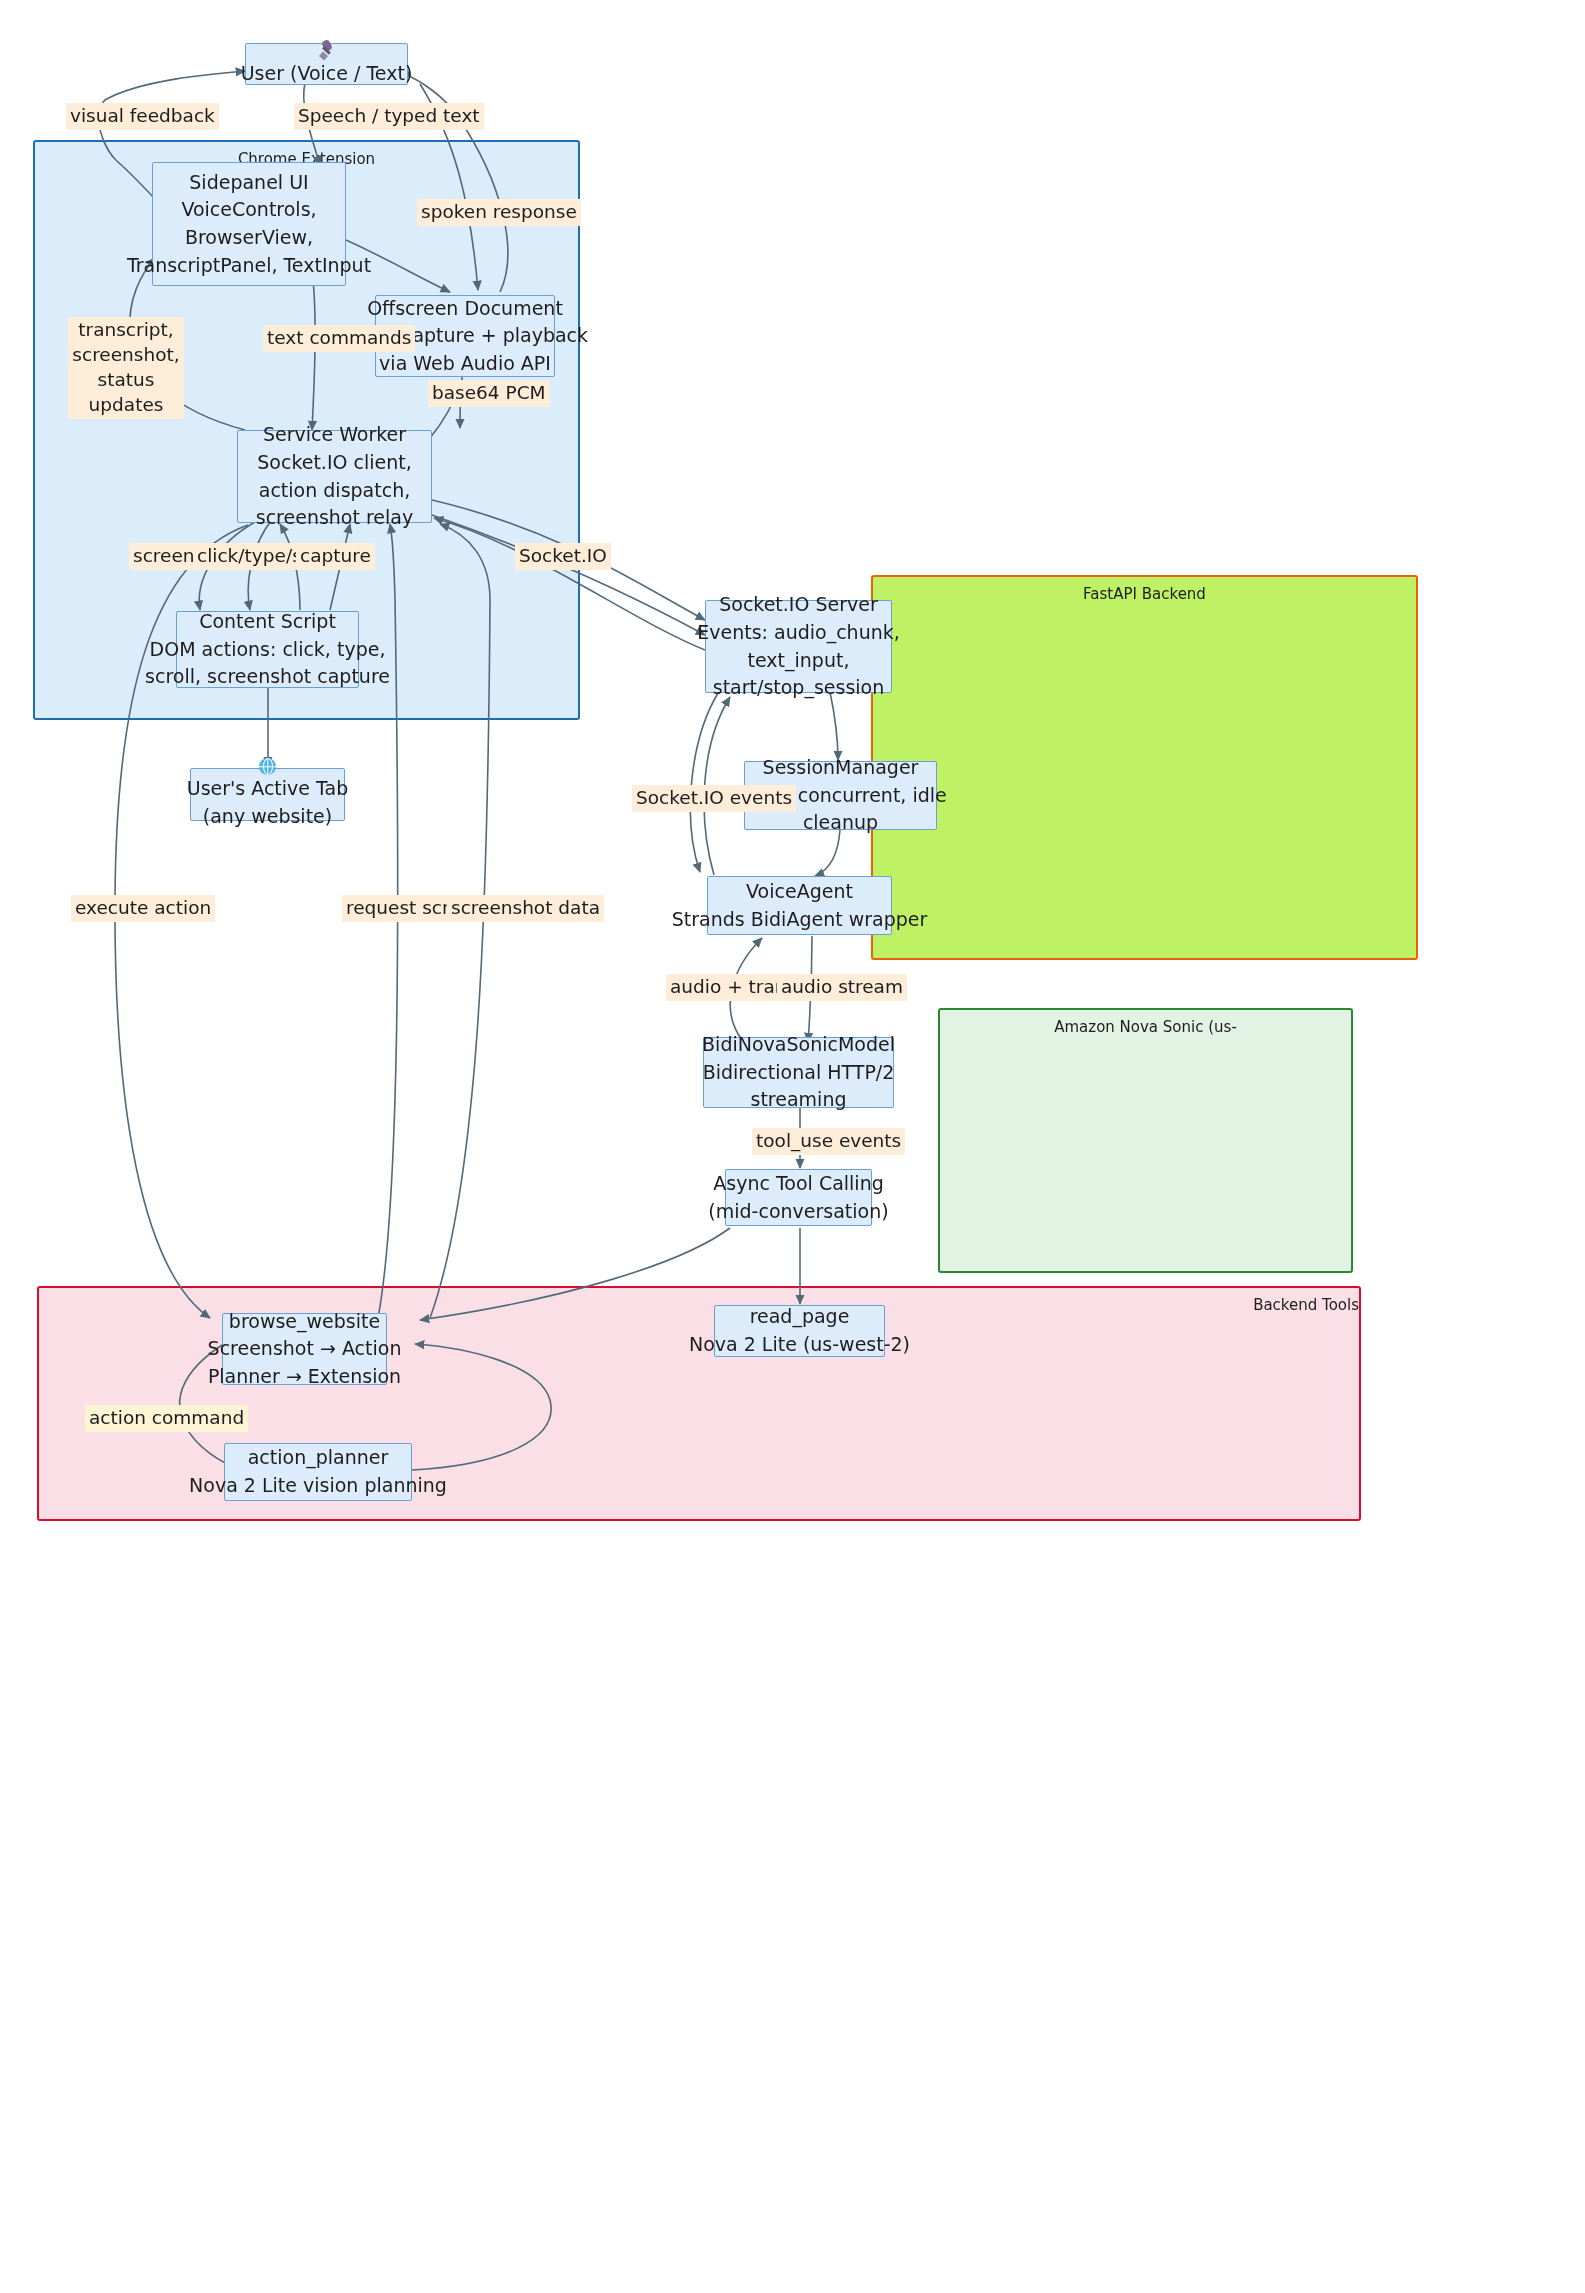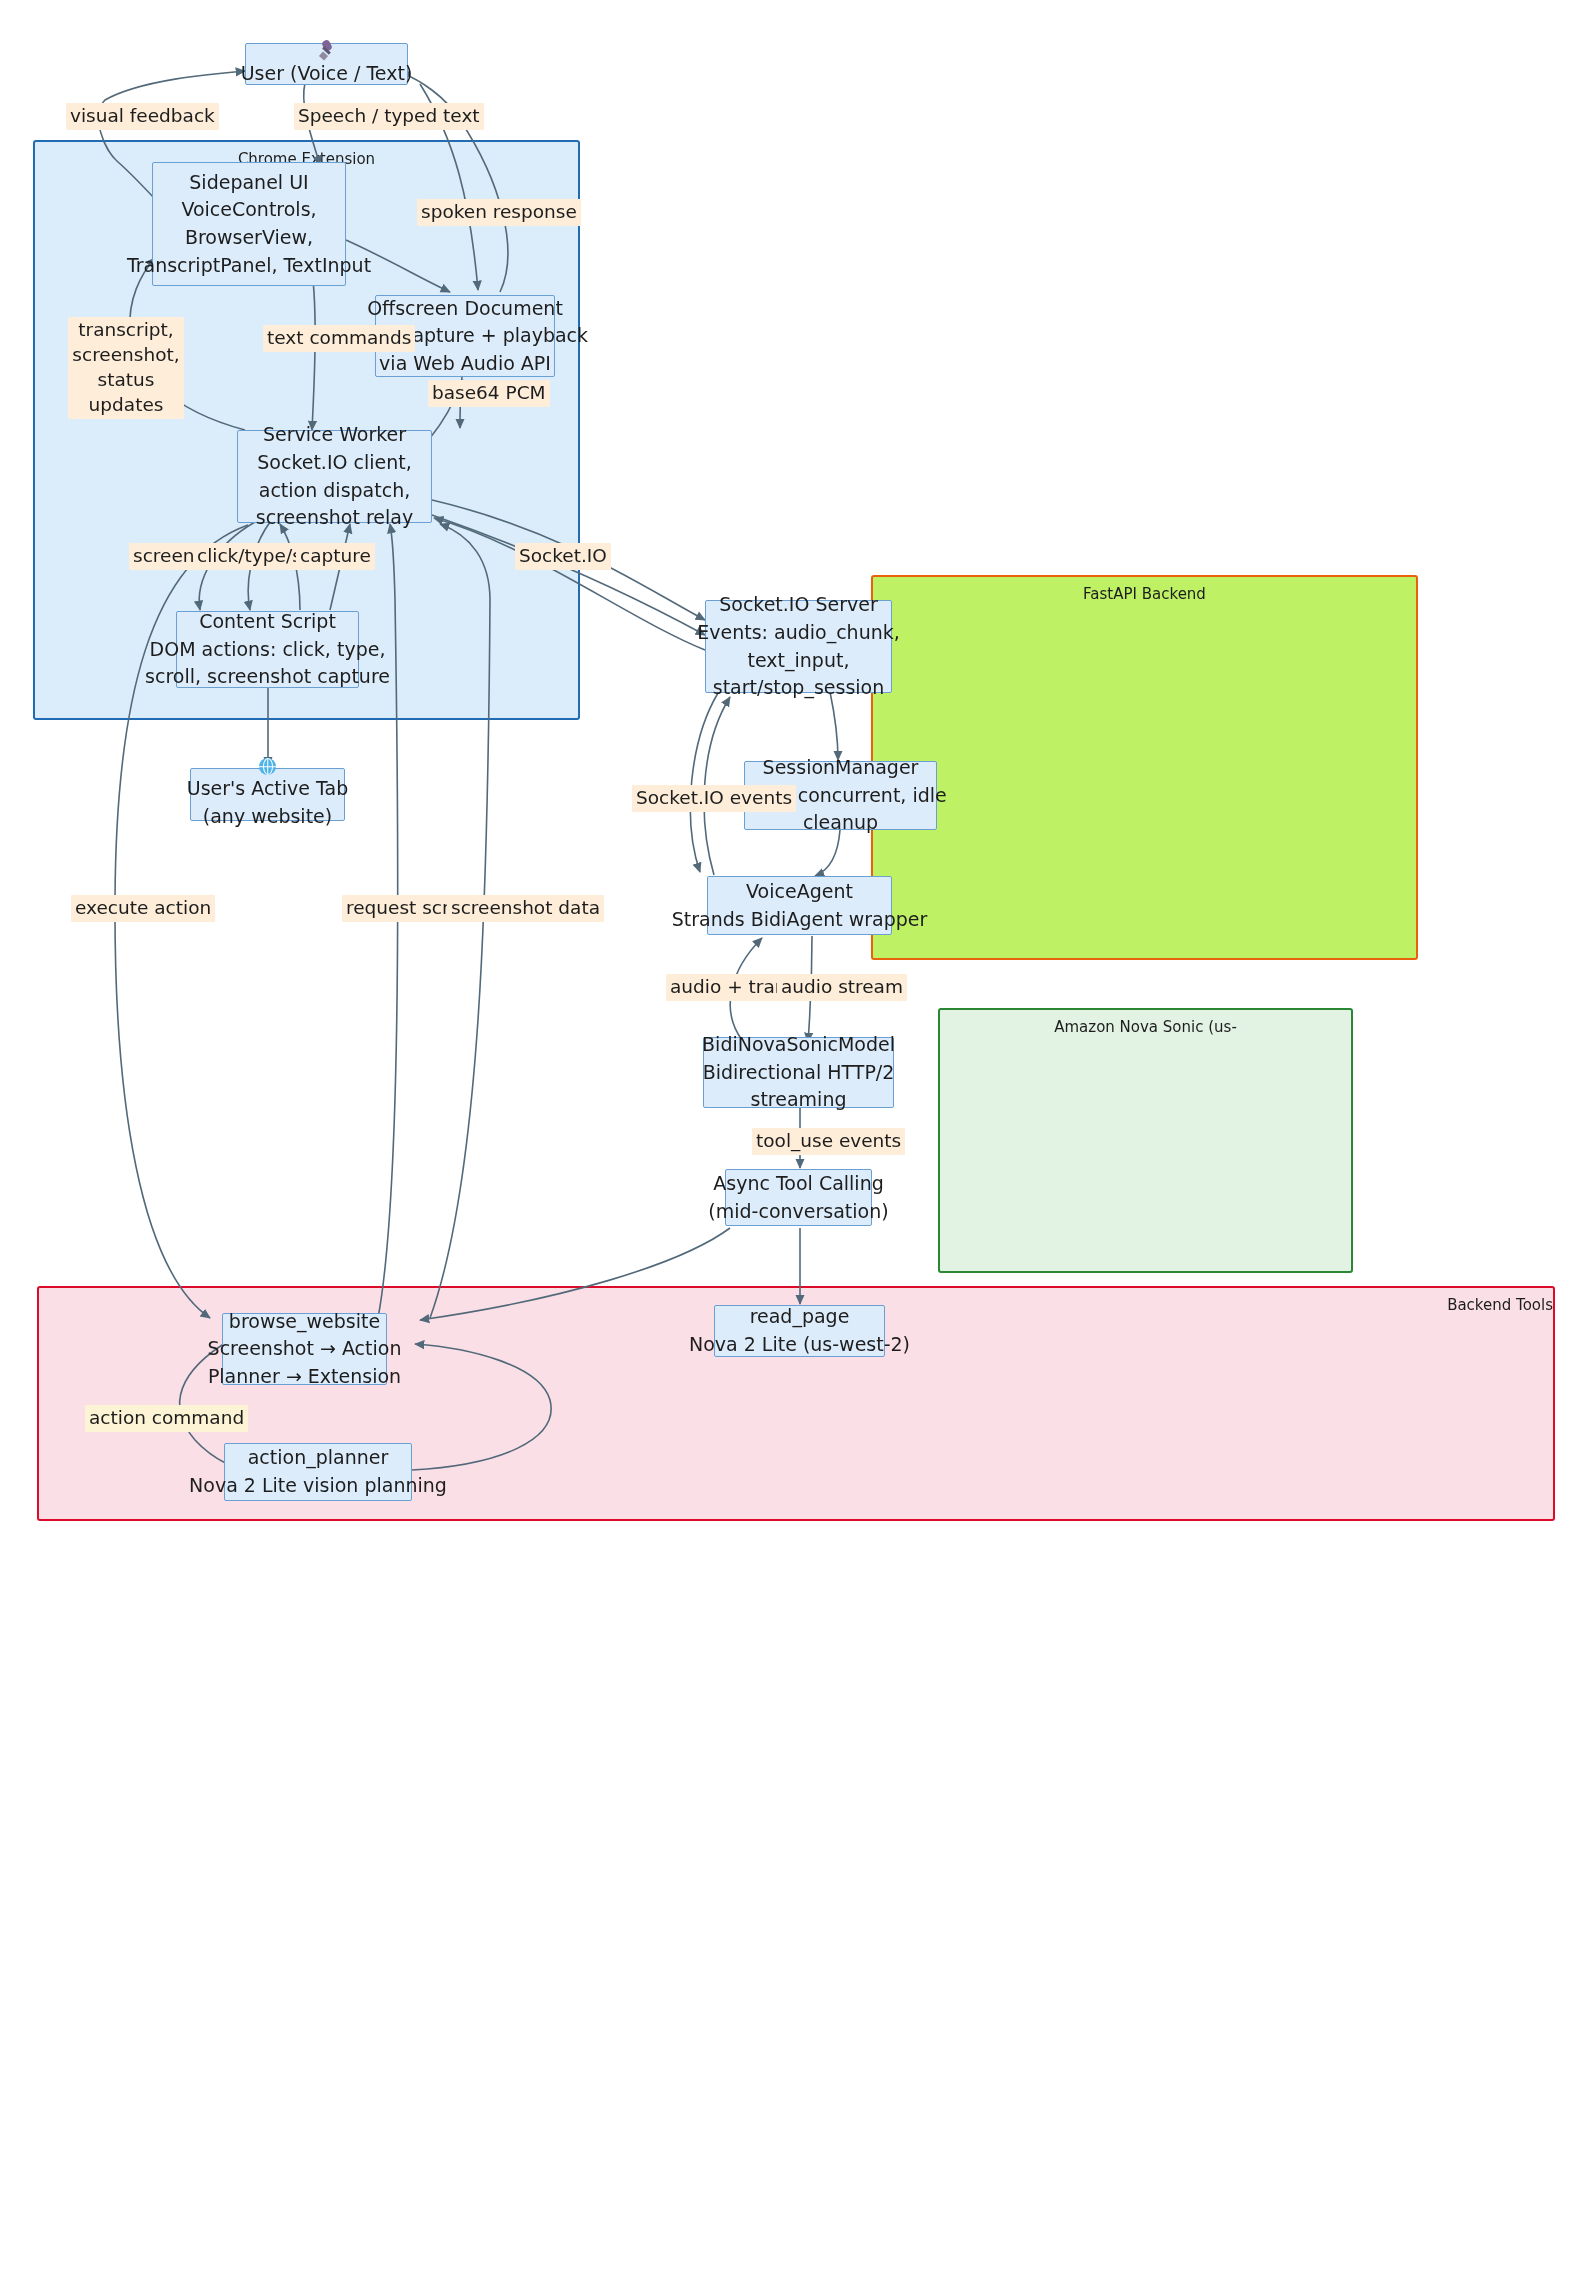--- a/index.html
+++ b/index.html
@@ -177,21 +177,21 @@
   </div>
 
   <div class="cluster fastapi" style="left:871px; top:575px; width:547px; height:385px;">
     <div class="cluster-title">FastAPI Backend</div>
   </div>
 
   <div class="cluster nova" style="left:938px; top:1008px; width:415px; height:265px;">
     <div class="cluster-title">Amazon Nova Sonic (us-</div>
   </div>
 
-  <div class="cluster tools" style="left:37px; top:1286px; width:1518px; height:235px;">
+  <div class="cluster tools" style="left:37px; top:1286px; width:1324px; height:235px;">
     <div class="cluster-title" style="text-align:right; padding-right:380px;">Backend Tools</div>
   </div>
 
   <svg class="edges" viewBox="0 0 1585 2293">
     <defs>
       <marker id="arrow" viewBox="0 0 12 12" refX="10" refY="6" markerWidth="7" markerHeight="7" orient="auto-start-reverse">
         <path d="M 0 1 L 11 6 L 0 11 z" fill="#52697a"></path>
       </marker>
     </defs>
     <g fill="none" stroke="#52697a" stroke-width="1.6" marker-end="url(#arrow)">

